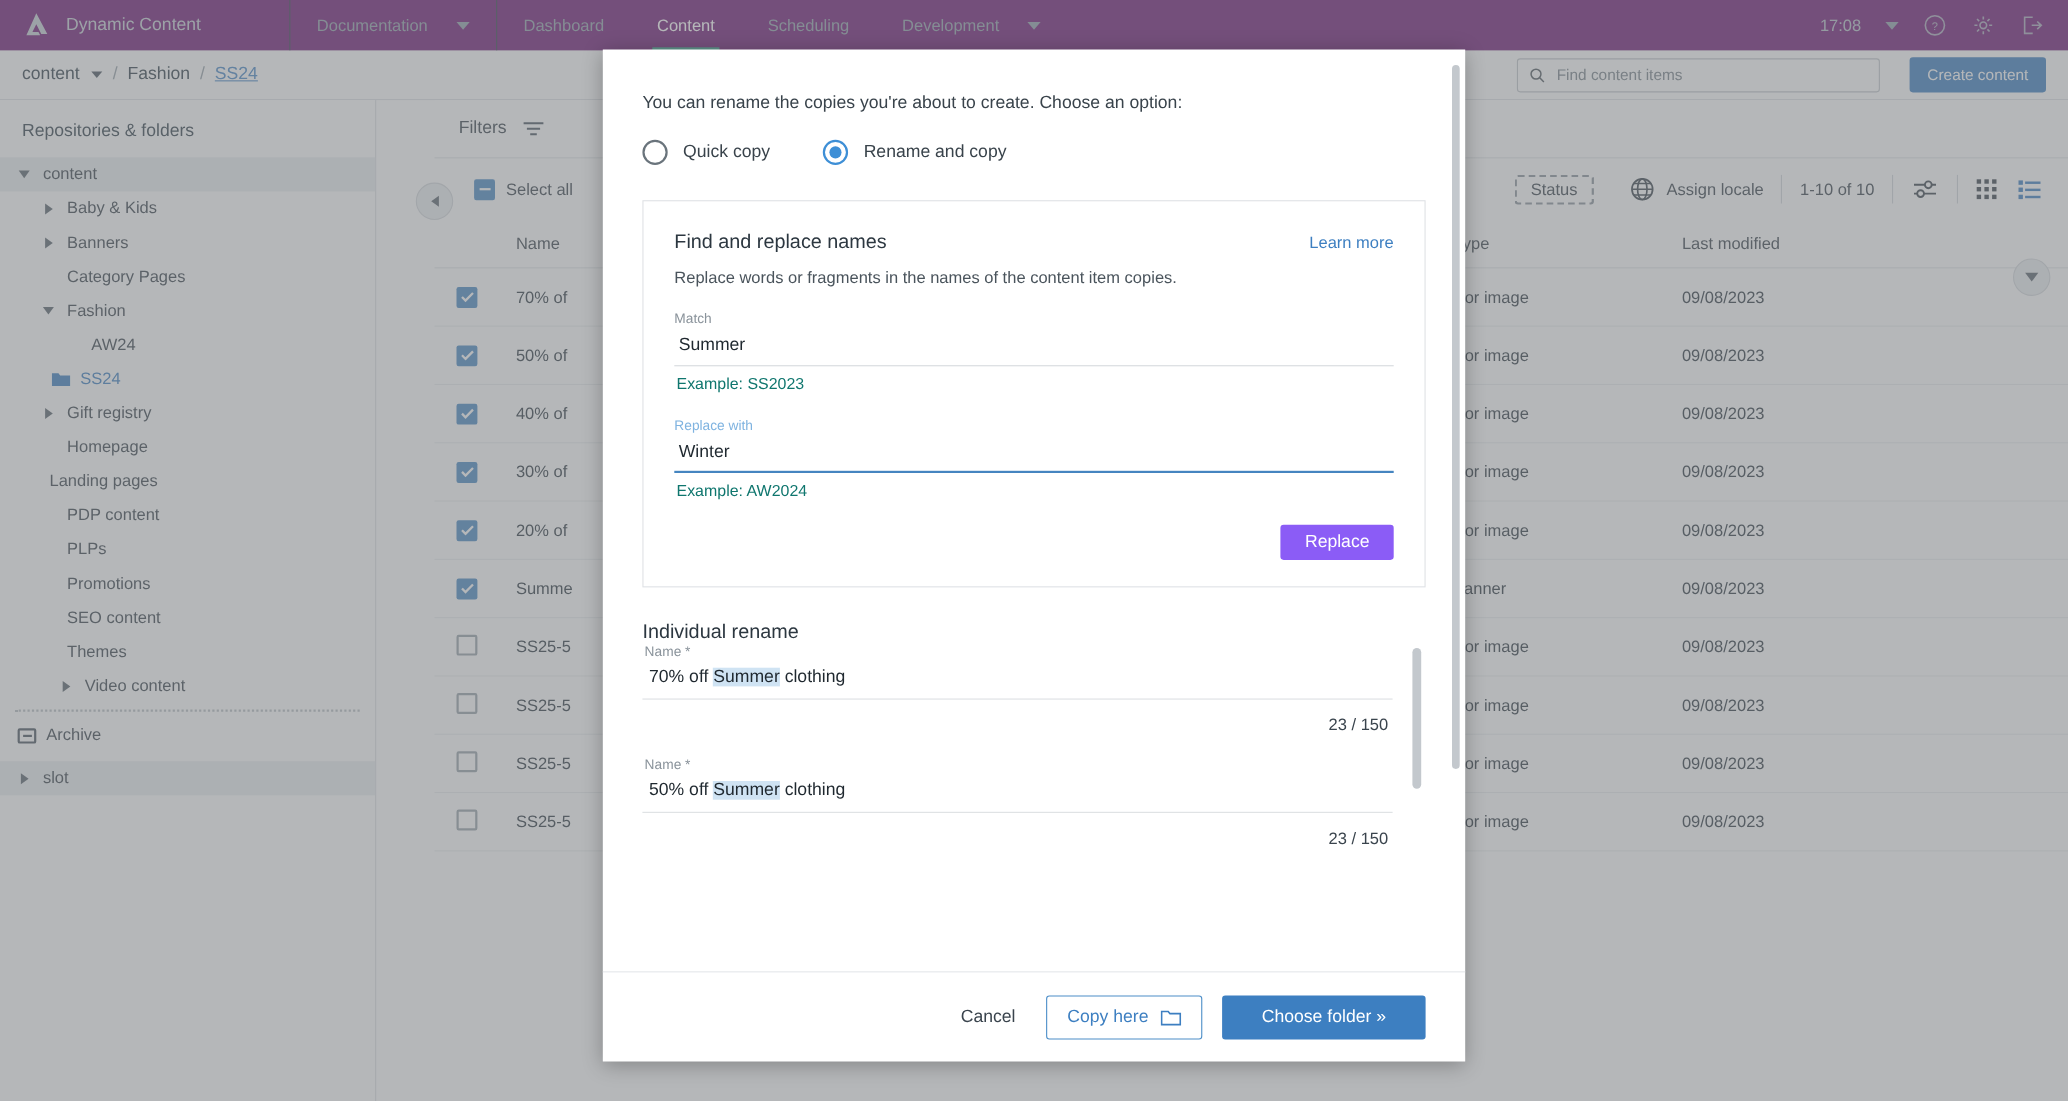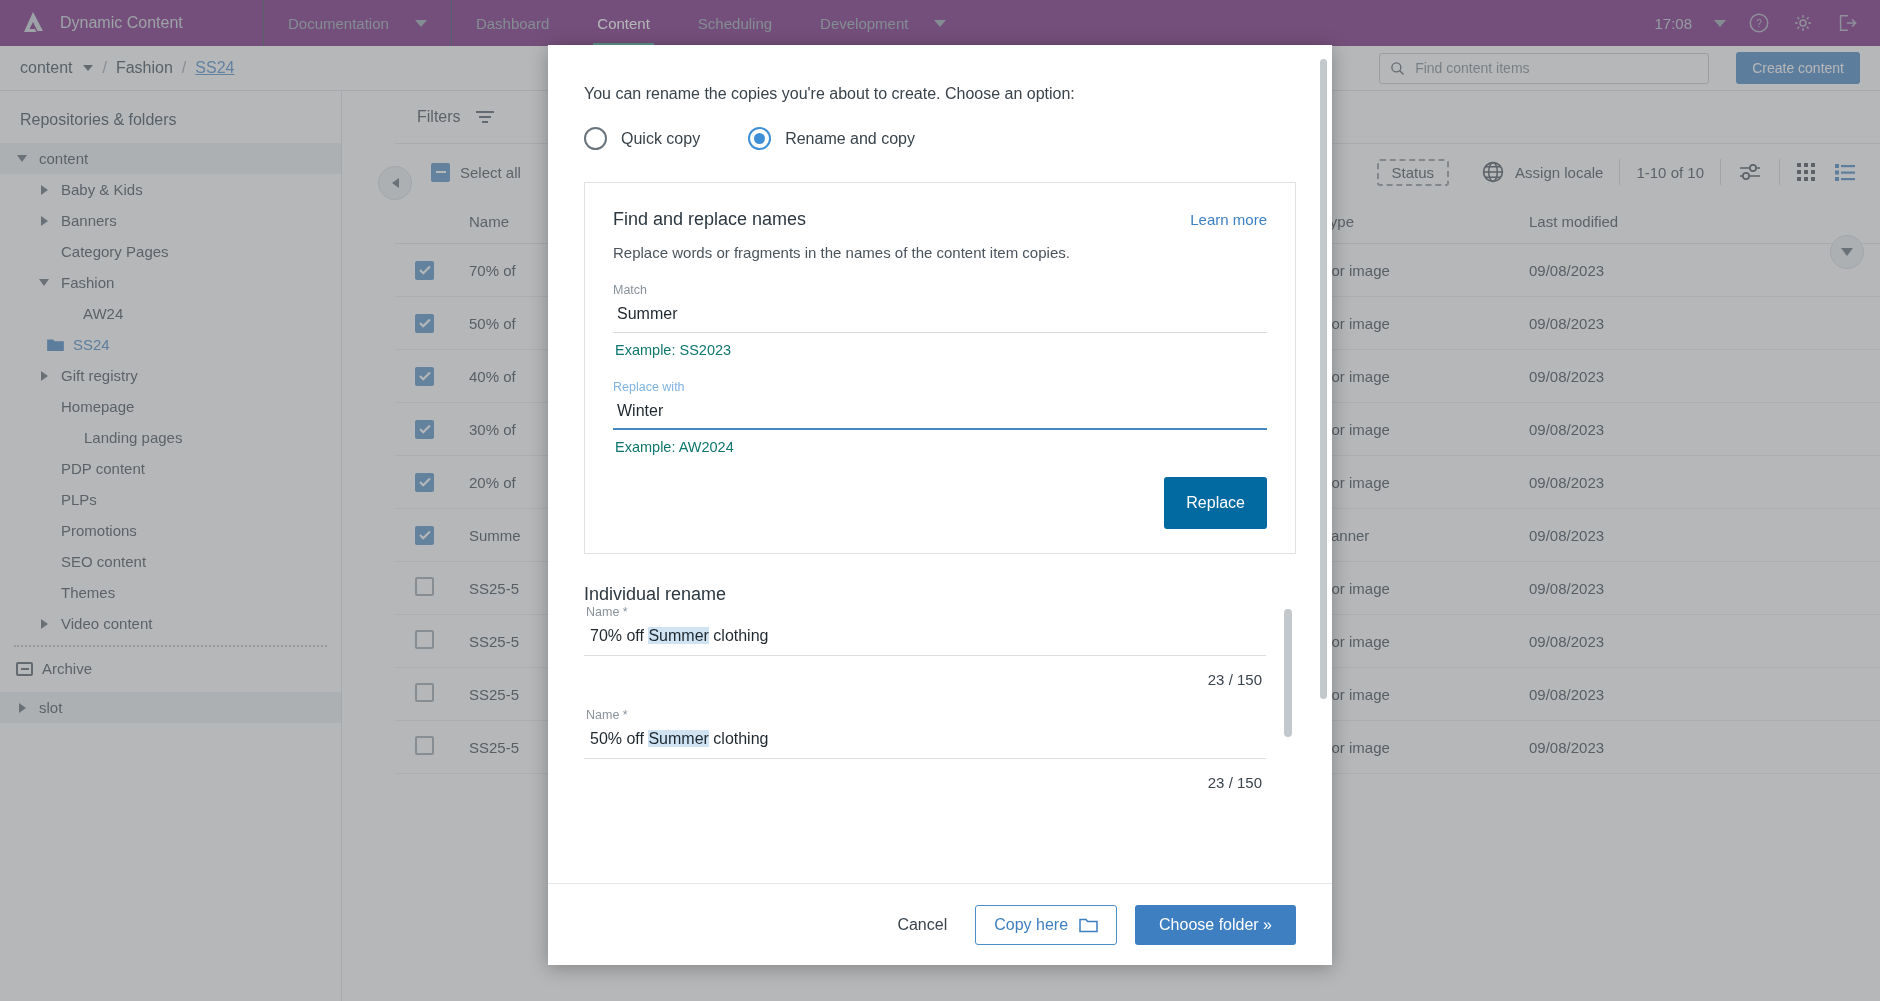--- a/index.html
+++ b/index.html
@@ -196,22 +196,22 @@
   .field { margin-bottom: 6px; }
   .field-label { font-size: 12.5px; color: #8a939b; margin-bottom: 5px; }
   .field-label.focus { color: #7fb3e0; }
   .field-input {
     font-size: 16px; color: #1f282f; padding: 3px 4px 9px 4px;
     border-bottom: 1px solid #d6dade;
   }
   .field-input.focus { border-bottom: 2px solid #4585c0; padding-bottom: 8px; }
   .field-hint { font-size: 14.5px; color: #0f766e; margin: 9px 0 22px 2px; }
   .replace-btn {
-    margin-left: auto; background: #0369a1; color: #fff; font-size: 16px;
-    height: 52px; padding: 0 22px; border-radius: 3px;
+    margin-left: auto; background: #8b5cf6; color: #fff; font-size: 16px;
+    height: 32px; padding: 0 22px; border-radius: 3px;
     display: inline-flex; align-items: center;
   }
   .panel-actions { display: flex; }
 
   .section-title { font-size: 18px; color: #2c3740; }
   .indiv-wrap { position: relative; padding-right: 30px; }
   .indiv-scroll {
     position: absolute; right: 4px; top: 4px; width: 8px; height: 128px;
     background: #c3c8cd; border-radius: 4px;
   }
@@ -230,21 +230,21 @@
     border-top: 1px solid #e4e7ea;
   }
   .btn-text { color: #3a444d; font-size: 16px; padding: 0 10px; }
   .btn-outline {
     border: 1px solid #4c8ec8; color: #3d7fc1; font-size: 16px; height: 40px;
     padding: 0 18px; border-radius: 3px; display: inline-flex;
     align-items: center; gap: 11px; background: #fff;
   }
   .btn-primary {
     background: #3d7fc1; color: #fff; font-size: 16px; height: 40px;
-    padding: 0 24px; border-radius: 3px; display: inline-flex; align-items: center;
+    padding: 0 36px; border-radius: 3px; display: inline-flex; align-items: center;
   }
 </style>
 </head>
 <body>
 
 <div id="app">
 
   <div id="backdrop">
 
     <div class="topnav">
@@ -352,39 +352,39 @@
         </div>
         <div class="tree-row" style="padding-left:36px">
           <span class="tw">
               <i class="chev-r"></i>
             </span>
           <span class="tree-label">Gift registry</span>
         </div>
         <div class="tree-row" style="padding-left:61px">
           <span class="tree-label">Homepage</span>
         </div>
-        <div class="tree-row" style="padding-left:84px">
+        <div class="tree-row" style="padding-left:45px">
           <span class="tree-label">Landing pages</span>
         </div>
         <div class="tree-row" style="padding-left:61px">
           <span class="tree-label">PDP content</span>
         </div>
         <div class="tree-row" style="padding-left:61px">
           <span class="tree-label">PLPs</span>
         </div>
         <div class="tree-row" style="padding-left:61px">
           <span class="tree-label">Promotions</span>
         </div>
         <div class="tree-row" style="padding-left:61px">
           <span class="tree-label">SEO content</span>
         </div>
         <div class="tree-row" style="padding-left:61px">
           <span class="tree-label">Themes</span>
         </div>
-        <div class="tree-row" style="padding-left:36px">
+        <div class="tree-row" style="padding-left:52px">
           <span class="tw">
               <i class="chev-r"></i>
             </span>
           <span class="tree-label">Video content</span>
         </div>
         <div class="tree-dotted"></div>
         <div class="tree-row" style="padding-left:16px">
           <span class="archive-ico">
               <i></i>
             </span>

